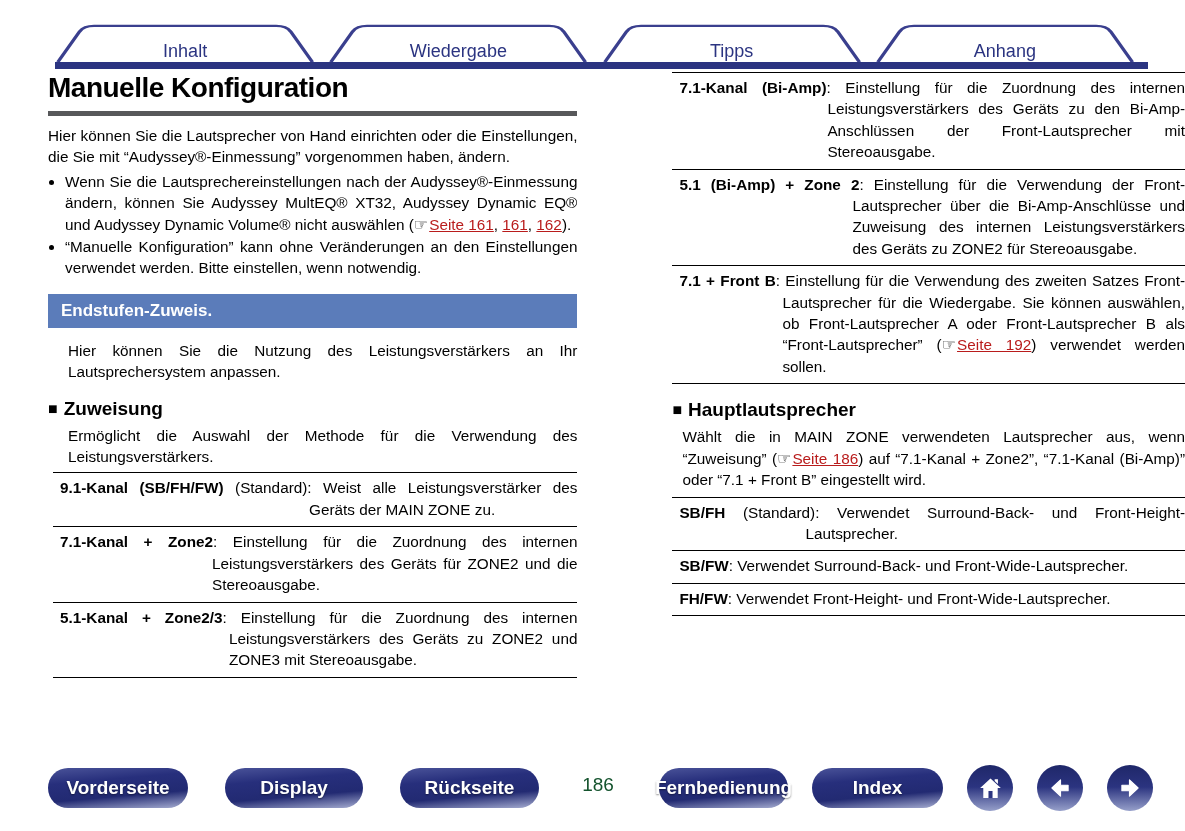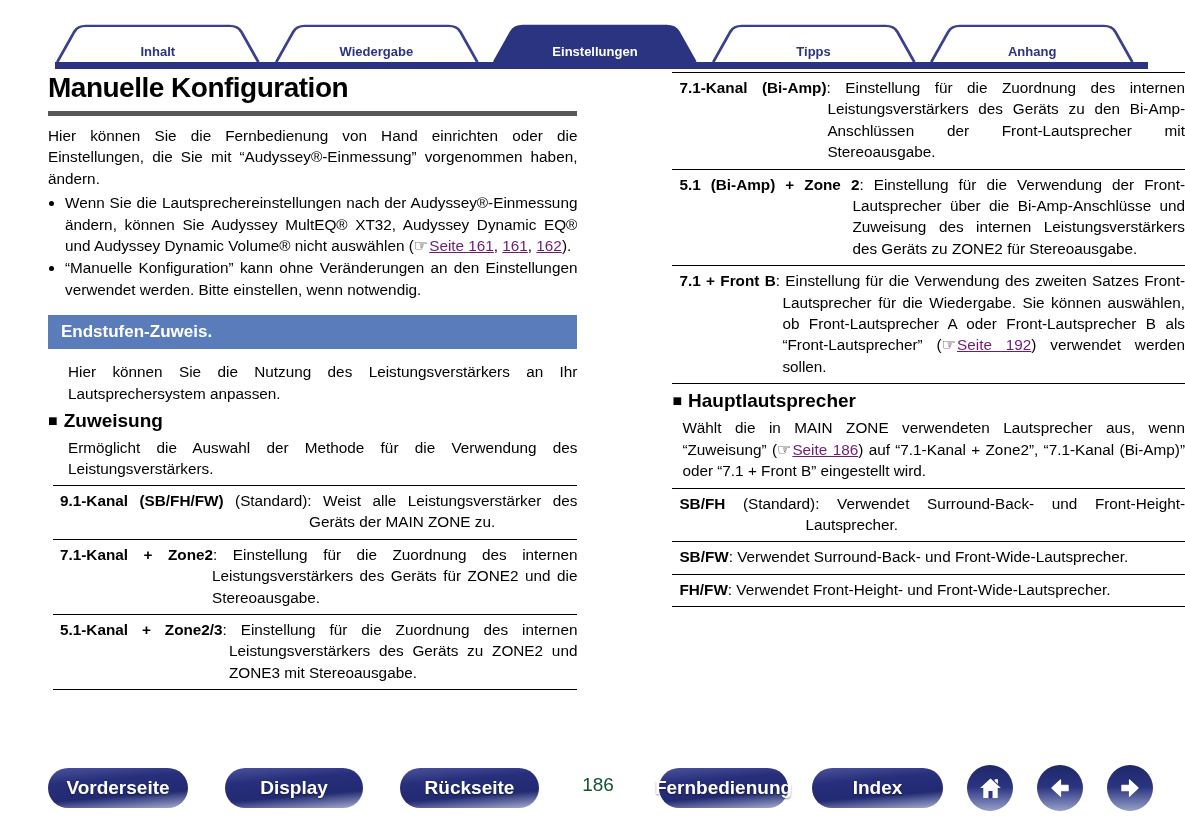--- a/index.html
+++ b/index.html
@@ -5,44 +5,44 @@
   * { margin:0; padding:0; box-sizing:border-box; }
   html,body { width:1185px; height:831px; background:#fff; overflow:hidden;
               font-family:"Liberation Sans", sans-serif; color:#000; }
   body { position:relative; }
 
   
   .tabbar { margin:24px 50px 0 55px; display:flex; gap:13px; height:38px; }
   .tab { flex:1; position:relative; cursor:pointer; }
   .tab svg { position:absolute; inset:0; width:100%; height:100%; }
   .tab .tab-label { position:absolute; inset:0; display:flex; align-items:center; justify-content:center;
-                    font-size:13px; font-weight:bold; color:#2b3481; padding-top:16px; }
+                    font-size:18px; font-weight:normal; color:#2b3481; padding-top:16px; }
   .tab.active .tab-label { color:#fff; }
   .navybar { height:7px; background:#2b3481; margin:0 37px 0 55px; }
 
   
   .columns { display:flex; align-items:flex-start;gap:48px; }
   .col-left  { width:535px; margin-left:48px; }
   .col-right { width:518px; margin-left:47px; }
 
   h1.title { font-size:28px; font-weight:bold; letter-spacing:-0.5px;
              margin-top:3px; padding-bottom:7px; border-bottom:5px solid #57585a; }
   p, li, .def-inner { font-size:15.3px; line-height:21.4px; text-align:justify; }
   .intro { margin-top:9px; }
   ul.bullets { margin:3px 0 0 3px; padding-left:14px; }
   ul.bullets li { margin-bottom:1px; }
 
-  .plink { color:#701a75; text-decoration:underline; cursor:pointer; }
+  .plink { color:#b91c1c; text-decoration:underline; cursor:pointer; }
   .hand { font-size:16px; letter-spacing:1px; }
 
   .secbar { margin-top:15px; background:#5b7cba; color:#fff; font-weight:bold;
             font-size:17px; height:34px; line-height:33px; padding-left:13px; }
   .sec-intro { margin:12px 0 0 20px; }
 
-  h3.sub { font-size:19px; font-weight:bold; margin-top:6px; }
+  h3.sub { font-size:19px; font-weight:bold; margin-top:15px; }
   h3.sub .sq { font-size:16px; margin-right:6px; position:relative; top:-1px; }
   .sub-intro { margin:5px 0 0 20px; }
 
   .defs { margin-top:5px; margin-left:5px; border-bottom:1.6px solid #000; }
   .def  { border-top:1.6px solid #000; padding:4px 0 6px 7px; }
   .def b { font-weight:bold; }
 
   .col-right .defs-top { margin-top:3px; margin-left:0; }
   .haupt-head { margin-top:24px; }
   .haupt-intro { margin:5px 0 0 10px; }
@@ -70,46 +70,40 @@
         <path d="M2 40 L17 8 Q20 2 27 2 L153 2 Q160 2 163 8 L178 40" fill="#ffffff" stroke="#3a3f8e" stroke-width="2.5"></path>
       </svg>
     <span class="tab-label">Inhalt</span>
   </div>
   <div class="tab">
     <svg viewBox="0 0 180 40" preserveAspectRatio="none">
         <path d="M2 40 L17 8 Q20 2 27 2 L153 2 Q160 2 163 8 L178 40" fill="#ffffff" stroke="#3a3f8e" stroke-width="2.5"></path>
       </svg>
     <span class="tab-label">Wiedergabe</span>
   </div>
-  <div class="tab active">
-    <svg viewBox="0 0 180 40" preserveAspectRatio="none">
-        <path d="M2 40 L17 8 Q20 2 27 2 L153 2 Q160 2 163 8 L178 40" fill="#2b3481" stroke="#2b3481" stroke-width="2.5"></path>
-      </svg>
-    <span class="tab-label">Einstellungen</span>
-  </div>
   <div class="tab">
     <svg viewBox="0 0 180 40" preserveAspectRatio="none">
         <path d="M2 40 L17 8 Q20 2 27 2 L153 2 Q160 2 163 8 L178 40" fill="#ffffff" stroke="#3a3f8e" stroke-width="2.5"></path>
       </svg>
     <span class="tab-label">Tipps</span>
   </div>
   <div class="tab">
     <svg viewBox="0 0 180 40" preserveAspectRatio="none">
         <path d="M2 40 L17 8 Q20 2 27 2 L153 2 Q160 2 163 8 L178 40" fill="#ffffff" stroke="#3a3f8e" stroke-width="2.5"></path>
       </svg>
     <span class="tab-label">Anhang</span>
   </div>
 </div>
 <div class="navybar"></div>
 
 <div class="columns">
 
   <div class="col-left">
     <h1 class="title">Manuelle Konfiguration</h1>
-    <p class="intro">Hier können Sie die Fernbedienung von Hand einrichten oder die Einstellungen, die Sie mit “Audyssey®-Einmessung” vorgenommen haben, ändern.</p>
+    <p class="intro">Hier können Sie die Lautsprecher von Hand einrichten oder die Einstellungen, die Sie mit “Audyssey®-Einmessung” vorgenommen haben, ändern.</p>
     <ul class="bullets">
       <li><span>Wenn Sie die Lautsprechereinstellungen nach der Audyssey®-Einmessung ändern, können Sie Audyssey MultEQ® XT32, Audyssey Dynamic EQ® und Audyssey Dynamic Volume® nicht auswählen (</span><span class="hand">☞</span><a class="plink">Seite 161</a><span>, </span><a class="plink">161</a><span>, </span><a class="plink">162</a><span>).</span></li>
       <li>“Manuelle Konfiguration” kann ohne Veränderungen an den Einstellungen verwendet werden. Bitte einstellen, wenn notwendig.</li>
     </ul>
 
     <div class="secbar">Endstufen-Zuweis.</div>
     <p class="sec-intro">Hier können Sie die Nutzung des Leistungsverstärkers an Ihr Lautsprechersystem anpassen.</p>
 
     <h3 class="sub"><span class="sq">■</span><span>Zuweisung</span></h3>
     <p class="sub-intro">Ermöglicht die Auswahl der Methode für die Verwendung des Leistungsverstärkers.</p>

